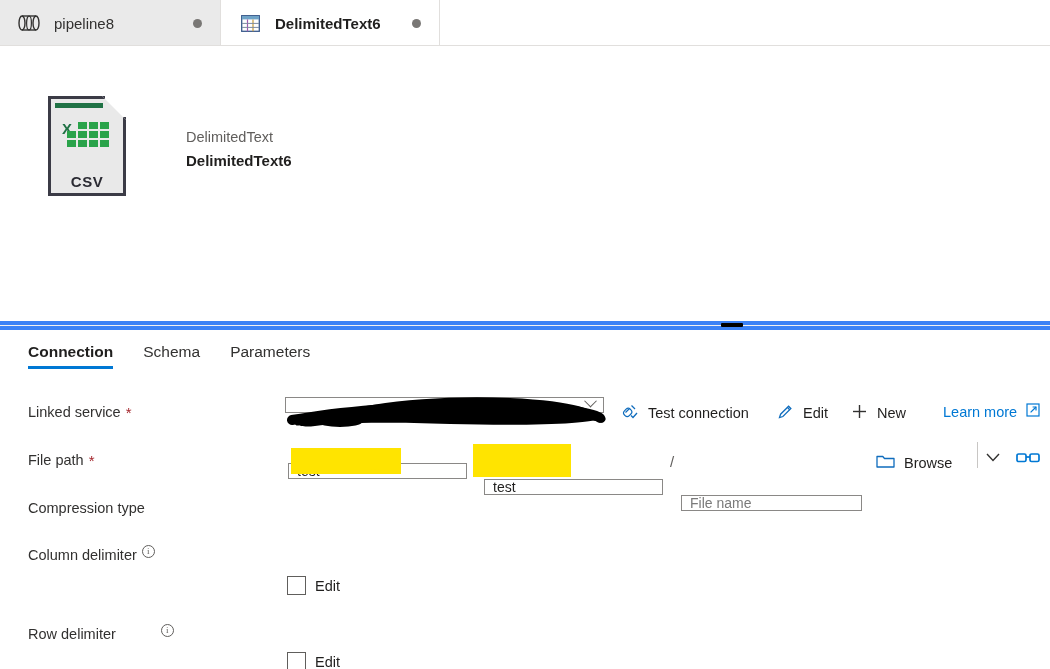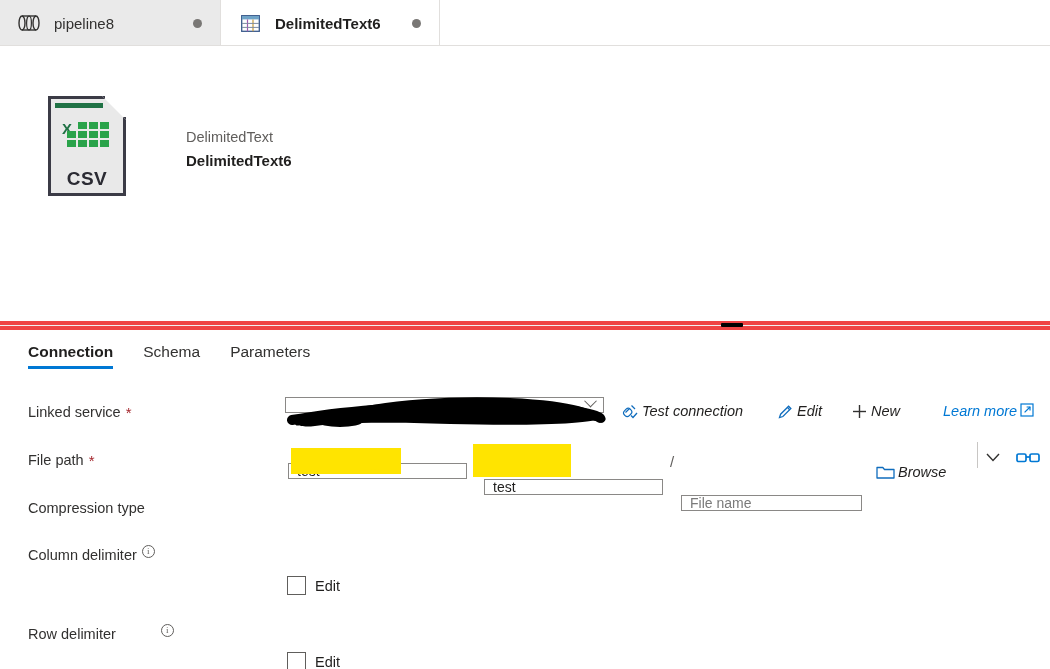--- a/index.html
+++ b/index.html
@@ -4,21 +4,21 @@
 <style>
   * { box-sizing: border-box; }
   html, body {
     margin: 0; padding: 0;
     width: 1050px; height: 669px;
     background: #ffffff;
     font-family: "Liberation Sans", sans-serif;
     color: #201f1e;
     overflow: hidden;
   }
-  .app { position: relative; width: 1050px; height: 669px; background:#ef4444; }
+  .app { position: relative; width: 1050px; height: 669px; background:#3b82f6; }
 
   
   .tabstrip {
     position: absolute; left: 0; top: 0; width: 1050px; height: 46px;
     background: #ffffff;
   }
   .tab {
     position: absolute; top: 0; height: 46px;
     display: flex; align-items: center;
     border-right: 1px solid #e1dfdd;
@@ -64,21 +64,21 @@
   }
   .csv-grid { position:absolute; left:14px; top:26px; width:48px; height:32px; }
   .csv-x {
     position:absolute; left:0; top:0; width:13px; height:13px;
     color:#207245; font-size:15px; font-weight:bold; line-height:13px;
     font-family:"Liberation Sans", sans-serif;
   }
   .cell { position:absolute; width:9px; height:7px; background:#2aa34a; }
   .csv-text {
     position:absolute; left:0; bottom:6px; width:78px; text-align:center;
-    font-size:19px; font-weight:bold; color:#2b2b33; letter-spacing:0.5px;
+    font-size:15px; font-weight:bold; color:#2b2b33; letter-spacing:0.5px;
   }
 
   .ds-meta { margin-left: 60px; padding-top: 30px; }
   .ds-type { font-size: 14.5px; color: #605e5c; line-height: 22px; }
   .ds-name { font-size: 15px; font-weight: bold; color: #201f1e; line-height: 26px; }
 
   
   .splitter {
     position:absolute; left:0; top:325px; width:1050px; height:1px; background:#f0f0f0;
   }
@@ -127,22 +127,22 @@
   .slash { position:absolute; font-size:15px; color:#605e5c; }
 
   
   .scribble { position:absolute; pointer-events:none; }
 
   
   .hl { position:absolute; background:#ffe400; pointer-events:none; }
 
   
   .tbtn {
-    position:absolute; display:flex; gap:3px;
-    font-size:14.5px; color:#201f1e; white-space:nowrap;font-style:italic;
+    position:absolute; display:flex; align-items:center; gap:9px;
+    font-size:14.5px; color:#201f1e; white-space:nowrap;
   }
   .tbtn.link { color:#0078d4; }
 
   .cbx-wrap { position:absolute; display:flex; align-items:center; gap:9px; }
   .cbx { width:19px; height:19px; border:1.5px solid #605e5c; background:#fff; flex:0 0 auto; }
   .cbx-label { font-size:14.5px; color:#201f1e; }
 
   .vsep { position:absolute; width:1px; background:#c8c6c4; }
 </style>
 </head>
@@ -312,21 +312,21 @@
     <svg class="hl" style="left:473px; top:114px;" width="98" height="33">
       <path d="M3,2 C30,-1 70,0 90,2 C96,5 96,22 90,28 C66,31 28,31 6,29 C0,24 0,7 3,2 Z" fill="#ffe400"></path>
     </svg>
 
     <span class="slash" style="left:670px; top:123px;">/</span>
 
     <div class="ctrl fld" style="left:681px; top:117px; width:181px;">
       <span class="ph">File name</span>
     </div>
 
-    <div class="tbtn" style="left:876px; top:134px;">
+    <div class="tbtn" style="left:876px; top:123px;">
       <span>
         <svg width="19" height="16" viewBox="0 0 19 16">
           <path d="M1,3.5 L1,14 L18,14 L18,5.5 L8.5,5.5 L6.8,3.5 Z" fill="none" stroke="#0f6cbd" stroke-width="1.3" stroke-linejoin="round"></path>
         </svg>
       </span>
       <span>Browse</span>
     </div>
 
     <div class="vsep" style="left:977px; top:112px; height:26px;"></div>
 

